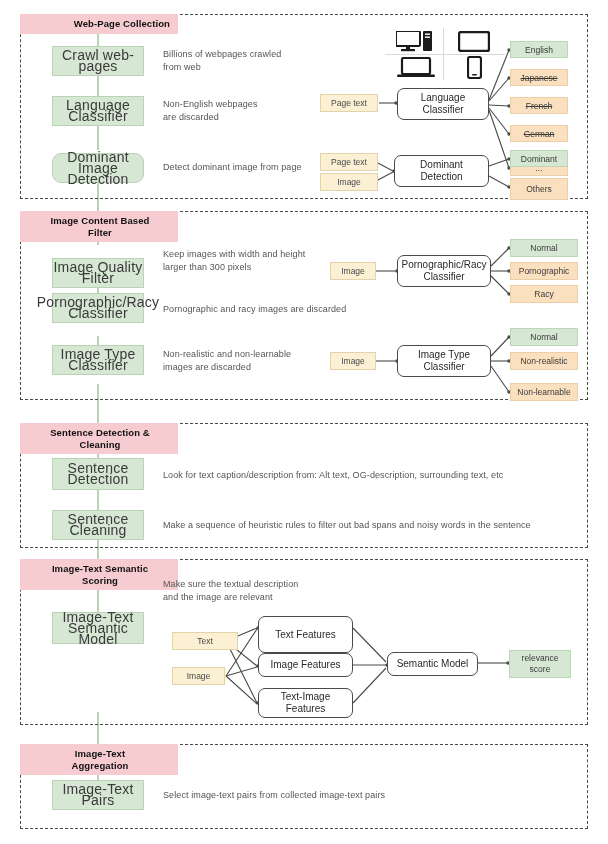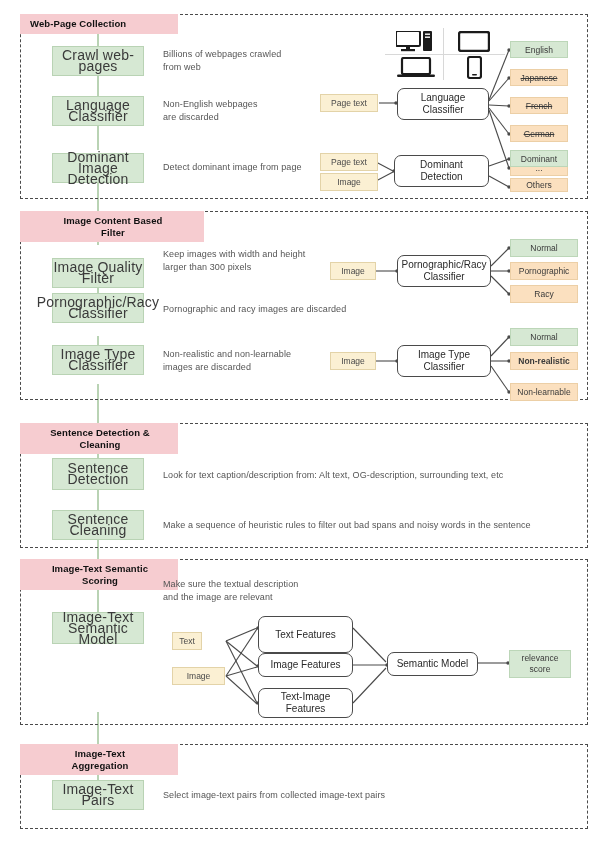--- a/index.html
+++ b/index.html
@@ -37,21 +37,21 @@
     background: #f6ccd0;
     color: #111;
     font-weight: bold;
     font-size: 9.5px;
     line-height: 11.5px;
     padding: 4px 8px 4px 10px;
     text-align: center;
     white-space: pre-line;
     letter-spacing: .1px;
   }
-  .sec-header.left { text-align: left; }
+  .sec-header.left { text-align: right; }
 
   
   .stage {
     position: absolute;
     background: #d6e8d3;
     border: 1px solid #b9d3b4;
     color: #3a3a3a;
     font-size: 14px;
     line-height: 11px;
     display: flex;
@@ -214,21 +214,21 @@
 
   <div class="stage" style="left:52px; top:46px; width:92px; height:30px;">Crawl web-pages</div>
   <div class="desc" style="left:163px; top:48px; width:175px;">Billions of webpages crawled
 from web</div>
 
   <div class="stage" style="left:52px; top:96px; width:92px; height:30px;">Language
 Classifier</div>
   <div class="desc" style="left:163px; top:98px; width:175px;">Non-English webpages
 are discarded</div>
 
-  <div class="stage" style="left:52px; top:153px; width:92px; height:30px;">Dominant Image
+  <div class="stage" style="left:52px; top:153px; width:92px; height:30px;border-radius:9px;">Dominant Image
 Detection</div>
   <div class="desc" style="left:163px; top:161px; width:180px;">Detect dominant image from page</div>
 
   <div class="devices" style="left:385px; top:28px; width:120px; height:52px;">
     <div class="dev-sep" style="left:58px; top:0; width:1px; height:52px;"></div>
     <div class="dev-sep" style="left:0; top:26px; width:120px; height:1px;"></div>
 
     <div class="dev-cell" style="left:8px; top:2px; width:46px; height:22px;">
       <svg width="40" height="21" viewBox="0 0 40 21" fill="#1b1b1b">
         <rect x="0" y="0" width="24" height="15" rx="1.5" fill="none" stroke="#1b1b1b" stroke-width="2"></rect>
@@ -267,24 +267,24 @@
   <div class="out amber struck" style="left:510px; top:97px; width:58px; height:17px;">French</div>
   <div class="out amber struck" style="left:510px; top:125px; width:58px; height:17px;">German</div>
   <div class="out amber" style="left:510px; top:159px; width:58px; height:17px;">...</div>
 
   <div class="chip" style="left:320px; top:153px; width:58px; height:18px;">Page text</div>
   <div class="chip" style="left:320px; top:173px; width:58px; height:18px;">Image</div>
   <div class="node" style="left:394px; top:155px; width:95px; height:32px;">Dominant
 Detection</div>
 
   <div class="out green" style="left:510px; top:150px; width:58px; height:17px;">Dominant</div>
-  <div class="out amber" style="left:510px; top:178px; width:58px; height:14px;">Others</div>
+  <div class="out amber" style="left:510px; top:178px; width:58px; height:22px;">Others</div>
 
   <div class="section" style="left:20px; top:211px; width:568px; height:189px;"></div>
-  <div class="sec-header" style="left:20px; top:211px; width:184px;">Image Content Based
+  <div class="sec-header" style="left:20px; top:211px; width:158px;">Image Content Based
 Filter</div>
 
   <div class="stage" style="left:52px; top:258px; width:92px; height:30px;">Image Quality
 Filter</div>
   <div class="desc" style="left:163px; top:248px; width:185px;">Keep images with width and height
 larger than 300 pixels</div>
 
   <div class="stage" style="left:52px; top:293px; width:92px; height:30px;">Pornographic/Racy
 Classifier</div>
   <div class="desc" style="left:163px; top:303px; width:230px;">Pornographic and racy images are discarded</div>
@@ -300,21 +300,21 @@
 
   <div class="out green" style="left:510px; top:239px; width:68px; height:18px;">Normal</div>
   <div class="out amber" style="left:510px; top:262px; width:68px; height:18px;">Pornographic</div>
   <div class="out amber" style="left:510px; top:285px; width:68px; height:18px;">Racy</div>
 
   <div class="chip" style="left:330px; top:352px; width:46px; height:18px;">Image</div>
   <div class="node" style="left:397px; top:345px; width:94px; height:32px;">Image Type
 Classifier</div>
 
   <div class="out green" style="left:510px; top:328px; width:68px; height:18px;">Normal</div>
-  <div class="out amber" style="left:510px; top:352px; width:68px; height:18px;font-weight:bold;">Non-realistic</div>
+  <div class="out amber" style="left:510px; top:352px; width:68px; height:18px;">Non-realistic</div>
   <div class="out amber" style="left:510px; top:383px; width:68px; height:18px;">Non-learnable</div>
 
   <div class="section" style="left:20px; top:423px; width:568px; height:125px;"></div>
   <div class="sec-header" style="left:20px; top:423px; width:158px;">Sentence Detection &amp;
 Cleaning</div>
 
   <div class="stage" style="left:52px; top:458px; width:92px; height:32px;">Sentence
 Detection</div>
   <div class="desc" style="left:163px; top:469px; width:400px;">Look for text caption/description from: Alt text, OG-description, surrounding text, etc</div>
 
@@ -324,21 +324,21 @@
   <div class="section" style="left:20px; top:559px; width:568px; height:166px;"></div>
   <div class="sec-header" style="left:20px; top:559px; width:158px;">Image-Text Semantic
 Scoring</div>
 
   <div class="desc" style="left:163px; top:578px; width:200px;">Make sure the textual description
 and the image are relevant</div>
 
   <div class="stage" style="left:52px; top:612px; width:92px; height:32px;">Image-Text
 Semantic Model</div>
 
-  <div class="chip" style="left:172px; top:632px; width:30px; height:18px;">Text</div>
+  <div class="chip" style="left:172px; top:632px; width:66px; height:18px;">Text</div>
   <div class="chip" style="left:172px; top:667px; width:53px; height:18px;">Image</div>
 
   <div class="node" style="left:258px; top:616px; width:95px; height:37px;">Text Features</div>
   <div class="node" style="left:258px; top:688px; width:95px; height:30px;">Text-Image
 Features</div>
   <div class="node" style="left:258px; top:653px; width:95px; height:24px;">Image Features</div>
 
   <div class="node" style="left:387px; top:652px; width:91px; height:24px;">Semantic  Model</div>
 
   <div class="out green" style="left:509px; top:650px; width:62px; height:28px; white-space:pre-line; line-height:11px;">relevance

